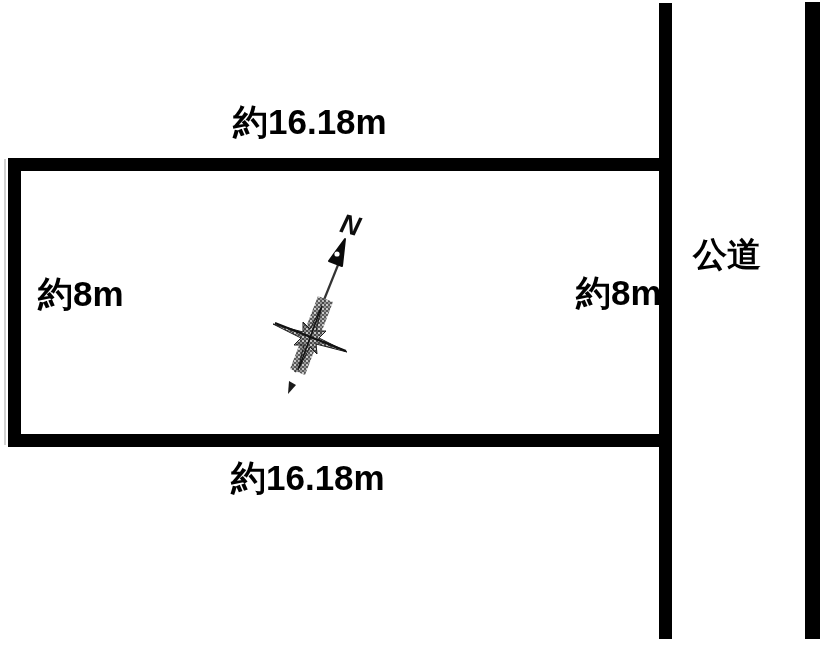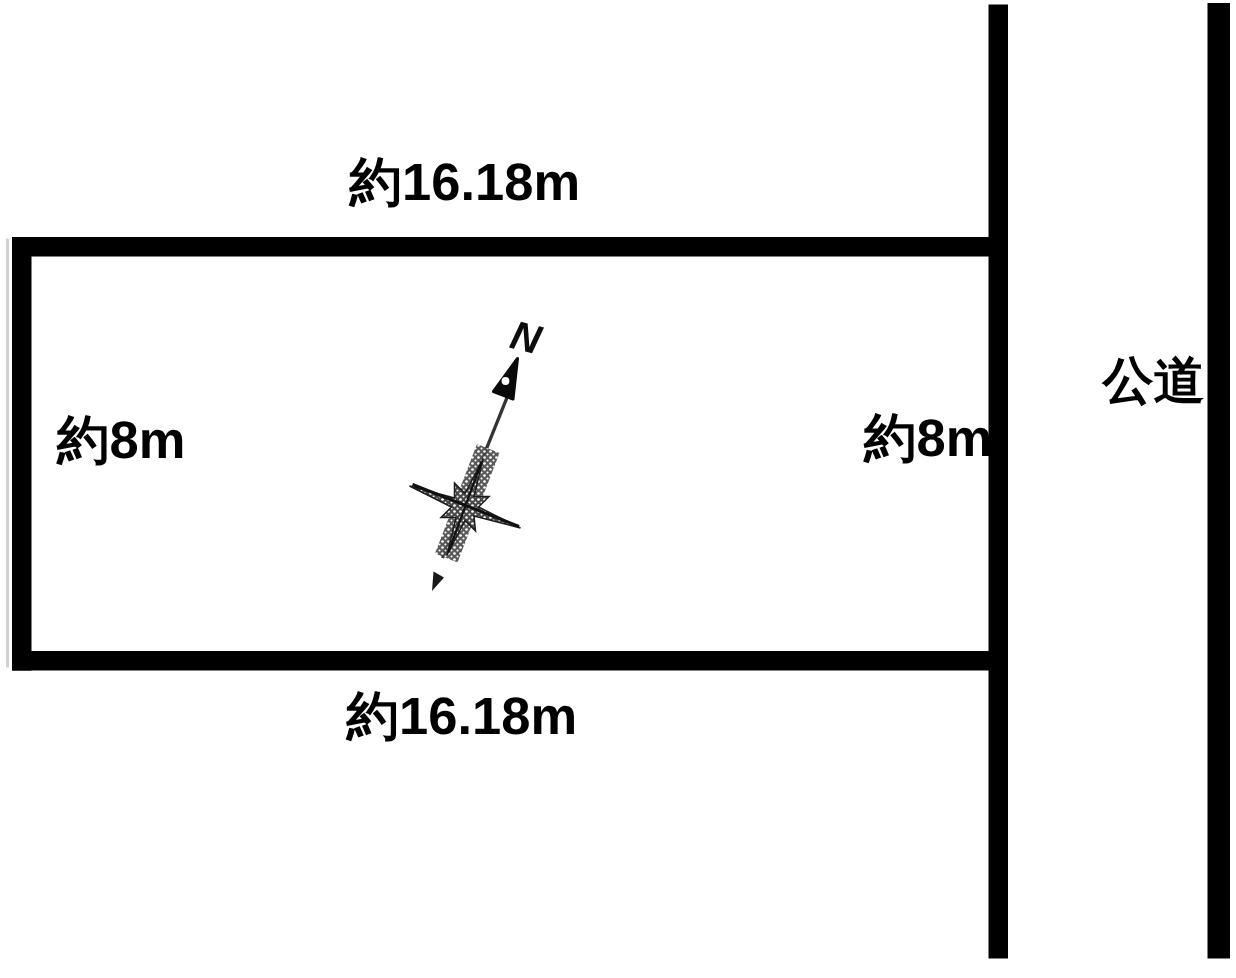--- a/index.html
+++ b/index.html
@@ -65,21 +65,21 @@
   #left-dim   { left: 38px;  top: 275px; }
   #right-dim  { left: 576px; top: 274px; }
   #road-label {
     position: absolute;
     left: 693px;
     top: 232px;
     width: 110px;
     font-size: 34px;
     font-weight: bold;
     color: #000;
-    text-align: right;
+    text-align: left;
     line-height: 45px;
     white-space: nowrap;
   }
   #compass {
     position: absolute;
     left: 250px;
     top: 200px;
     width: 130px;
     height: 210px;
   }

